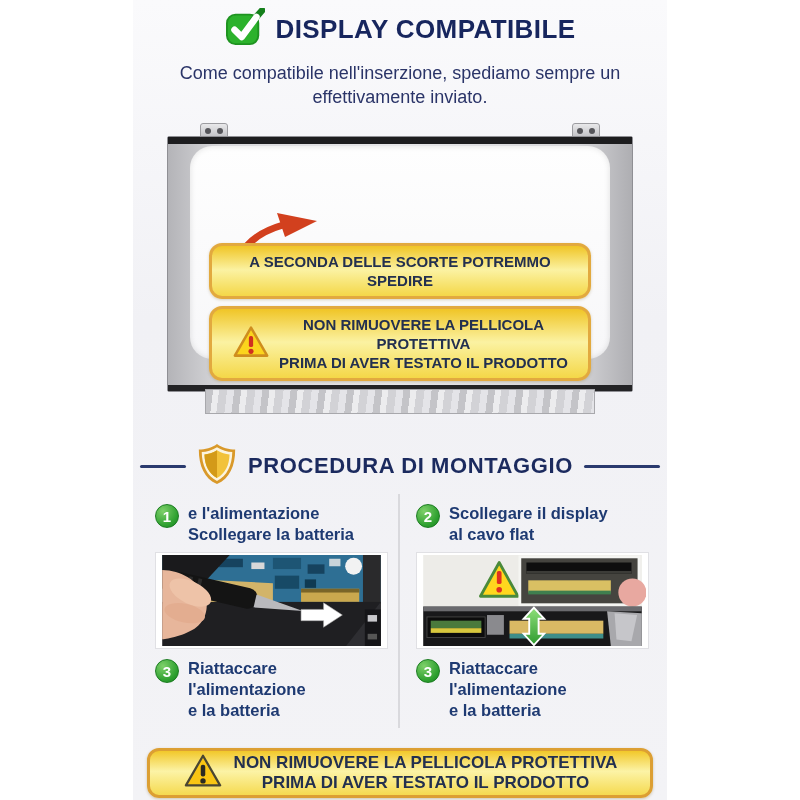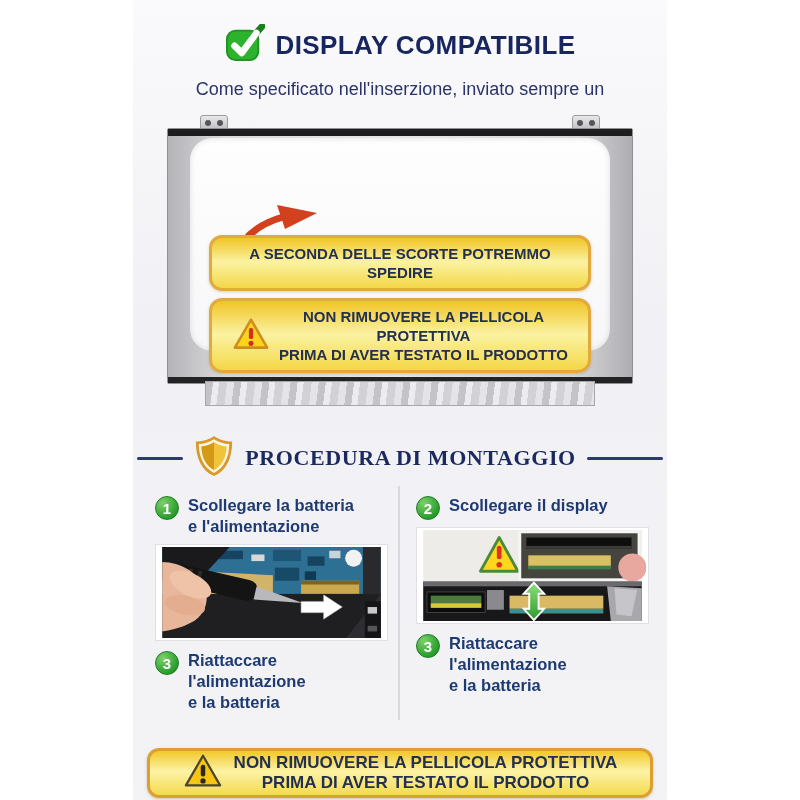--- a/index.html
+++ b/index.html
@@ -3,21 +3,21 @@
 <meta charset="utf-8">
 <style>
   * { margin:0; padding:0; box-sizing:border-box; }
   html,body { background:#ffffff; }
   body { font-family:"Liberation Sans", sans-serif; }
   .page { position:relative; width:800px; height:800px; background:#ffffff; overflow:hidden; margin:0 auto; }
   .content { position:absolute; left:133px; top:0; width:534px; height:800px;
              background:linear-gradient(180deg,#fafafc 0%,#f1f1f5 40%,#f3f3f6 100%); }
 
   
-  .header { display:flex; align-items:center; justify-content:center; gap:11px; padding-top:24px; }
+  .header { display:flex; align-items:center; justify-content:center; gap:11px; padding-top:8px; }
   .title { font-size:26px; font-weight:bold; color:#17265e; letter-spacing:0.4px; }
 
   
   .intro { margin-top:11px; text-align:center; color:#2a3468; font-size:18px; line-height:24px; }
 
   
   .figure { position:relative; width:466px; height:294px; margin:14px auto 0; }
   .bracket { position:absolute; top:0; width:28px; height:15px; border-radius:3px 3px 0 0;
              background:linear-gradient(180deg,#e8e8ea,#c2c2c6); border:1px solid #9c9ca0; }
   .bracket.bl { left:33px; } .bracket.br { right:33px; }
@@ -35,21 +35,21 @@
           border:3px solid #e2a93f; border-radius:13px; padding:6px 20px;
           background:linear-gradient(180deg,#f0c526 0%,#fbf2a2 48%,#f4d748 100%);
           color:#23304f; font-weight:bold; font-size:15px; line-height:19px;
           box-shadow:0 1px 3px rgba(120,90,0,0.25); }
   .note-stock { top:120px; }
   .note-film  { top:183px; display:flex; align-items:center; gap:9px; text-align:center; }
   .note-film .txt { flex:1; }
   .red-arrow { position:absolute; left:58px; top:88px; }
 
   
-  .sec-head { margin-top:25px; display:flex; align-items:center; justify-content:center; gap:11px;font-family:Liberation Serif, serif; }
+  .sec-head { margin-top:25px; display:flex; align-items:center; justify-content:center; gap:11px; }
   .sec-line { height:3px; background:#2a3a6e; border-radius:2px; }
   .sec-line.l { width:46px; } .sec-line.r { width:76px; }
   .sec-title { font-size:22px; font-weight:bold; color:#1b2a5e; letter-spacing:0.6px; }
 
   
   .steps { width:514px; margin:4px auto 0; display:grid; grid-template-columns:1fr 1fr; }
   .col { padding:0 4px 0 12px; }
   .col.c1 { border-right:2px solid #d9d9dd; }
   .col.c2 { padding-left:16px; }
   .step-row { display:flex; align-items:flex-start; gap:9px; margin:9px 0 7px; }
@@ -80,21 +80,22 @@
         <svg width="40" height="38" viewBox="0 0 42 40">
           <rect x="2" y="7" width="33" height="31" rx="9" fill="#2cb22c" stroke="#1e9320" stroke-width="2"></rect>
           <path d="M29 14 L39 2.5" stroke="#15801c" stroke-width="7" stroke-linecap="round" fill="none"></path>
           <path d="M10 23 L17.5 30.5 L33 9.5" stroke="#ffffff" stroke-width="7" stroke-linecap="round" stroke-linejoin="round" fill="none"></path>
         </svg>
       </span>
       <span class="title">DISPLAY COMPATIBILE</span>
     </div>
 
     <div class="intro">
-      <div>Come specificato nell'inserzione, inviato sempre un</div>
+      <div>Come compatibile nell'inserzione, spediamo sempre un</div>
+      <div>effettivamente inviato.</div>
     </div>
 
     <div class="figure">
       <div class="bracket bl">
         <span class="hole h1"></span>
         <span class="hole h2"></span>
       </div>
       <div class="bracket br">
         <span class="hole h1"></span>
         <span class="hole h2"></span>
@@ -144,22 +145,22 @@
       </span>
       <span class="sec-title">PROCEDURA DI MONTAGGIO</span>
       <span class="sec-line r"></span>
     </div>
 
     <div class="steps">
       <div class="col c1">
         <div class="step-row">
           <span class="badge">1</span>
           <span class="step-txt">
+            <div>e l'alimentazione</div>
             <div>Scollegare la batteria</div>
-            <div>e l'alimentazione</div>
           </span>
         </div>
 
         <div class="photo">
           <svg width="227" height="91" viewBox="0 0 233 97">
             <rect x="0" y="0" width="233" height="52" fill="#2e6f94"></rect>
             <rect x="60" y="4" width="26" height="9" fill="#16435f"></rect>
             <rect x="95" y="8" width="14" height="7" fill="#d8d8d8"></rect>
             <rect x="118" y="3" width="30" height="12" fill="#1d5574"></rect>
             <rect x="155" y="10" width="18" height="10" fill="#16435f"></rect>
@@ -197,20 +198,21 @@
             <div>e la batteria</div>
           </span>
         </div>
       </div>
 
       <div class="col c2">
         <div class="step-row">
           <span class="badge">2</span>
           <span class="step-txt">
             <div>Scollegare il display</div>
+            <div>al cavo flat</div>
           </span>
         </div>
 
         <div class="photo">
           <svg width="227" height="91" viewBox="0 0 233 97">
             <defs>
               <linearGradient id="ag" x1="0" y1="0" x2="0" y2="1">
                 <stop offset="0" stop-color="#8fe07a"></stop>
                   <stop offset="1" stop-color="#2f9a2f"></stop>
               </linearGradient>

